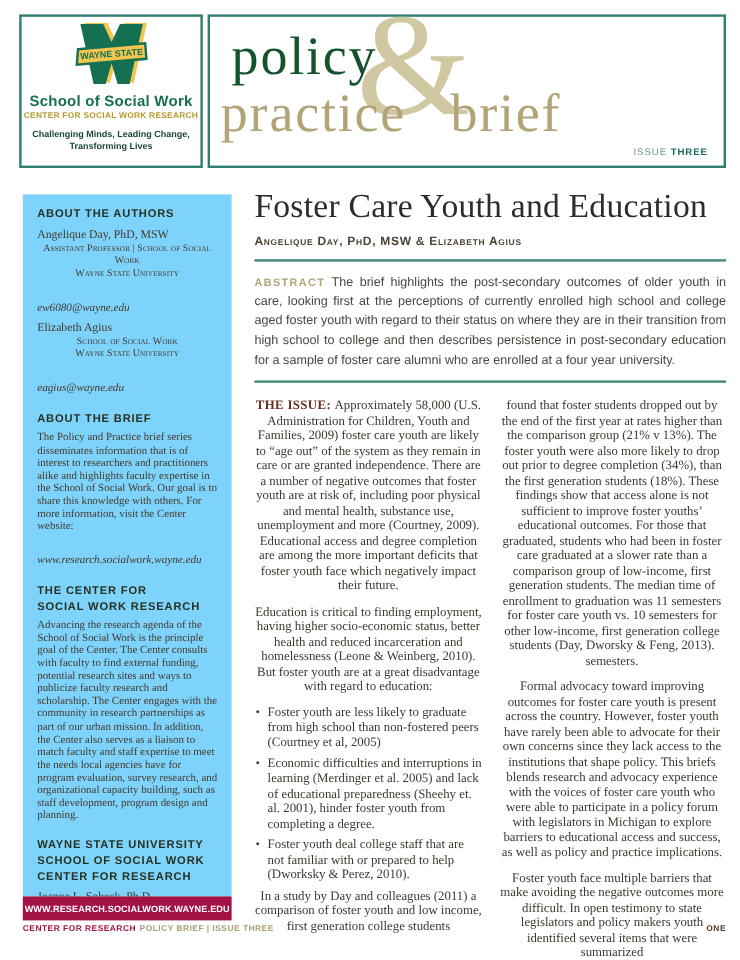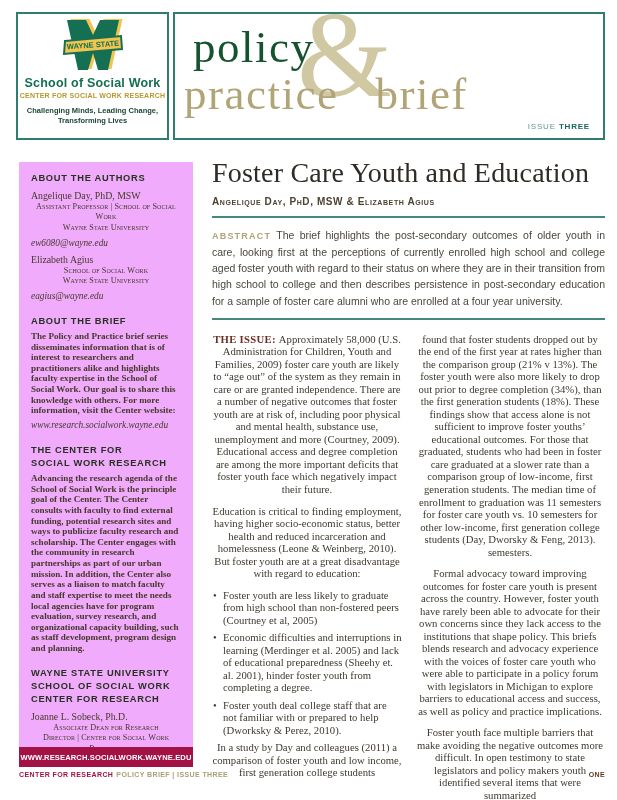--- a/index.html
+++ b/index.html
@@ -22,29 +22,29 @@
        color:#d0c7a3;z-index:1;}
   .mast1{position:absolute;left:18px;top:11px;font-size:45px;line-height:1;
          color:#14532d;letter-spacing:1.5px;z-index:2;}
   .mast2{position:absolute;left:9px;top:58px;display:flex;gap:37px;font-size:45px;line-height:1;
          color:#b1a476;letter-spacing:1.5px;z-index:2;}
   .issue{position:absolute;right:13px;bottom:7px;font-family:"Liberation Sans",sans-serif;
          font-size:8px;letter-spacing:0.8px;color:#63988c;z-index:3;margin-left:12px;}
   .issue b{color:#17695c;}
 
   
-  .sidebar{position:absolute;left:19px;top:162px;width:174px;height:585px;background:#f0abfc;
+  .sidebar{position:absolute;left:19px;top:162px;width:174px;height:585px;background:#7dd3fc;
            box-sizing:border-box;padding:10px 12px;overflow:hidden;color:#45392a;}
   .sb-section + .sb-section{margin-top:13px;}
   .sb-head{font-family:"Liberation Sans",sans-serif;font-weight:bold;font-size:9.3px;
            letter-spacing:0.7px;color:#27311f;line-height:1.4;}
   .sb-name{font-size:9.8px;margin-top:5px;line-height:1.2;}
   .sb-caps{font-variant:small-caps;font-size:8.2px;line-height:1.3;letter-spacing:0.1px;text-align:center;}
-  .sb-italic{font-style:italic;font-size:9.3px;margin-top:3px;line-height:1.3;}
-  .sb-para{font-size:9.1px;line-height:1.17;margin-top:3px;font-weight:bold;}
+  .sb-italic{font-style:italic;font-size:9.3px;margin-top:17px;line-height:1.3;}
+  .sb-para{font-size:9.1px;line-height:1.17;margin-top:3px;}
   .site-bar{position:absolute;left:19px;top:747px;width:174px;height:20px;background:#a31245;
             color:#ffffff;font-family:"Liberation Sans",sans-serif;font-weight:bold;font-size:7.6px;
             letter-spacing:0.1px;display:flex;align-items:center;justify-content:center;}
 
   
   .main{position:absolute;left:212px;top:158px;width:393px;}
   .title{margin:0;font-weight:normal;font-size:28px;color:#2f2b26;letter-spacing:0.2px;line-height:1.1;}
   .authors{margin-top:7px;font-family:Liberation Sans, sans-serif;font-weight:bold;
            font-variant:small-caps;font-size:10px;letter-spacing:0.6px;color:#4c4232;}
   .rule{border:0;border-top:2px solid #44897c;margin:9px 0 0 0;height:0;}

